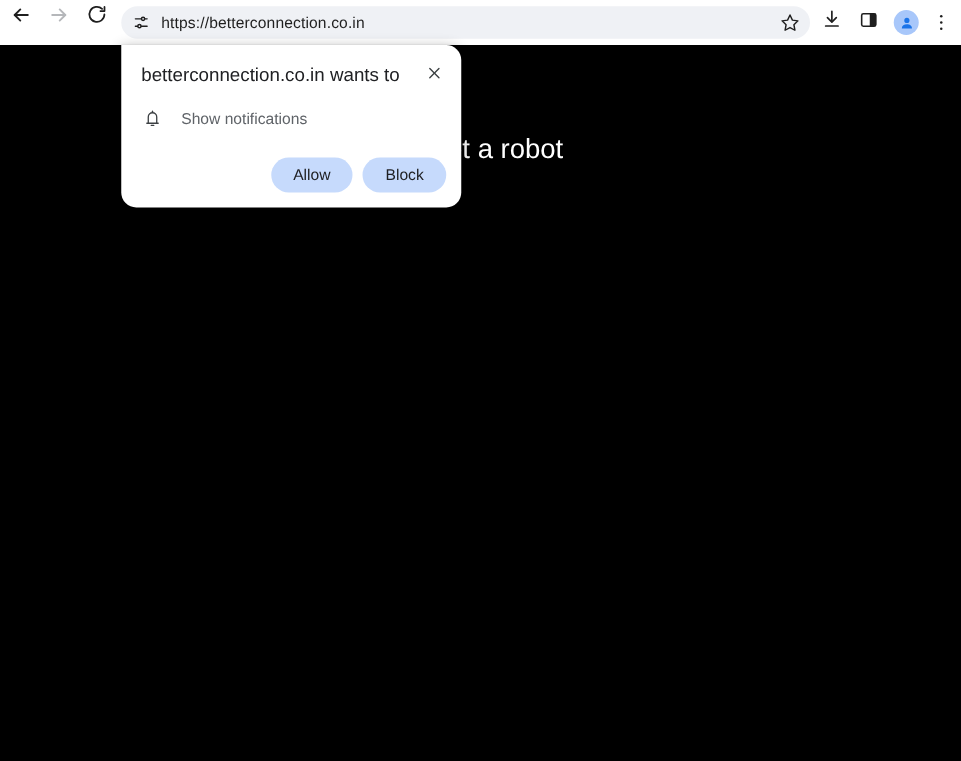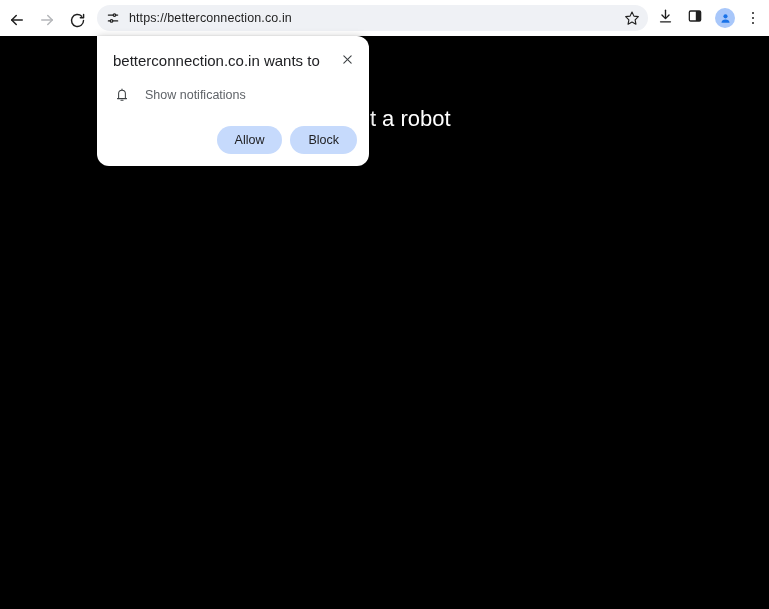--- a/index.html
+++ b/index.html
@@ -17,21 +17,21 @@
 
   
   #browser-toolbar {
     position: absolute;
     left: 0;
     top: 0;
     width: 769px;
     height: 36px;
     background: #ffffff;
     display: flex;
-    align-items: flex-end;
+    align-items: flex-start;
   }
 
   .nav-btn {
     width: 28px;
     height: 28px;
     display: flex;
     align-items: center;
     justify-content: center;
     border-radius: 50%;
     flex: 0 0 auto;

